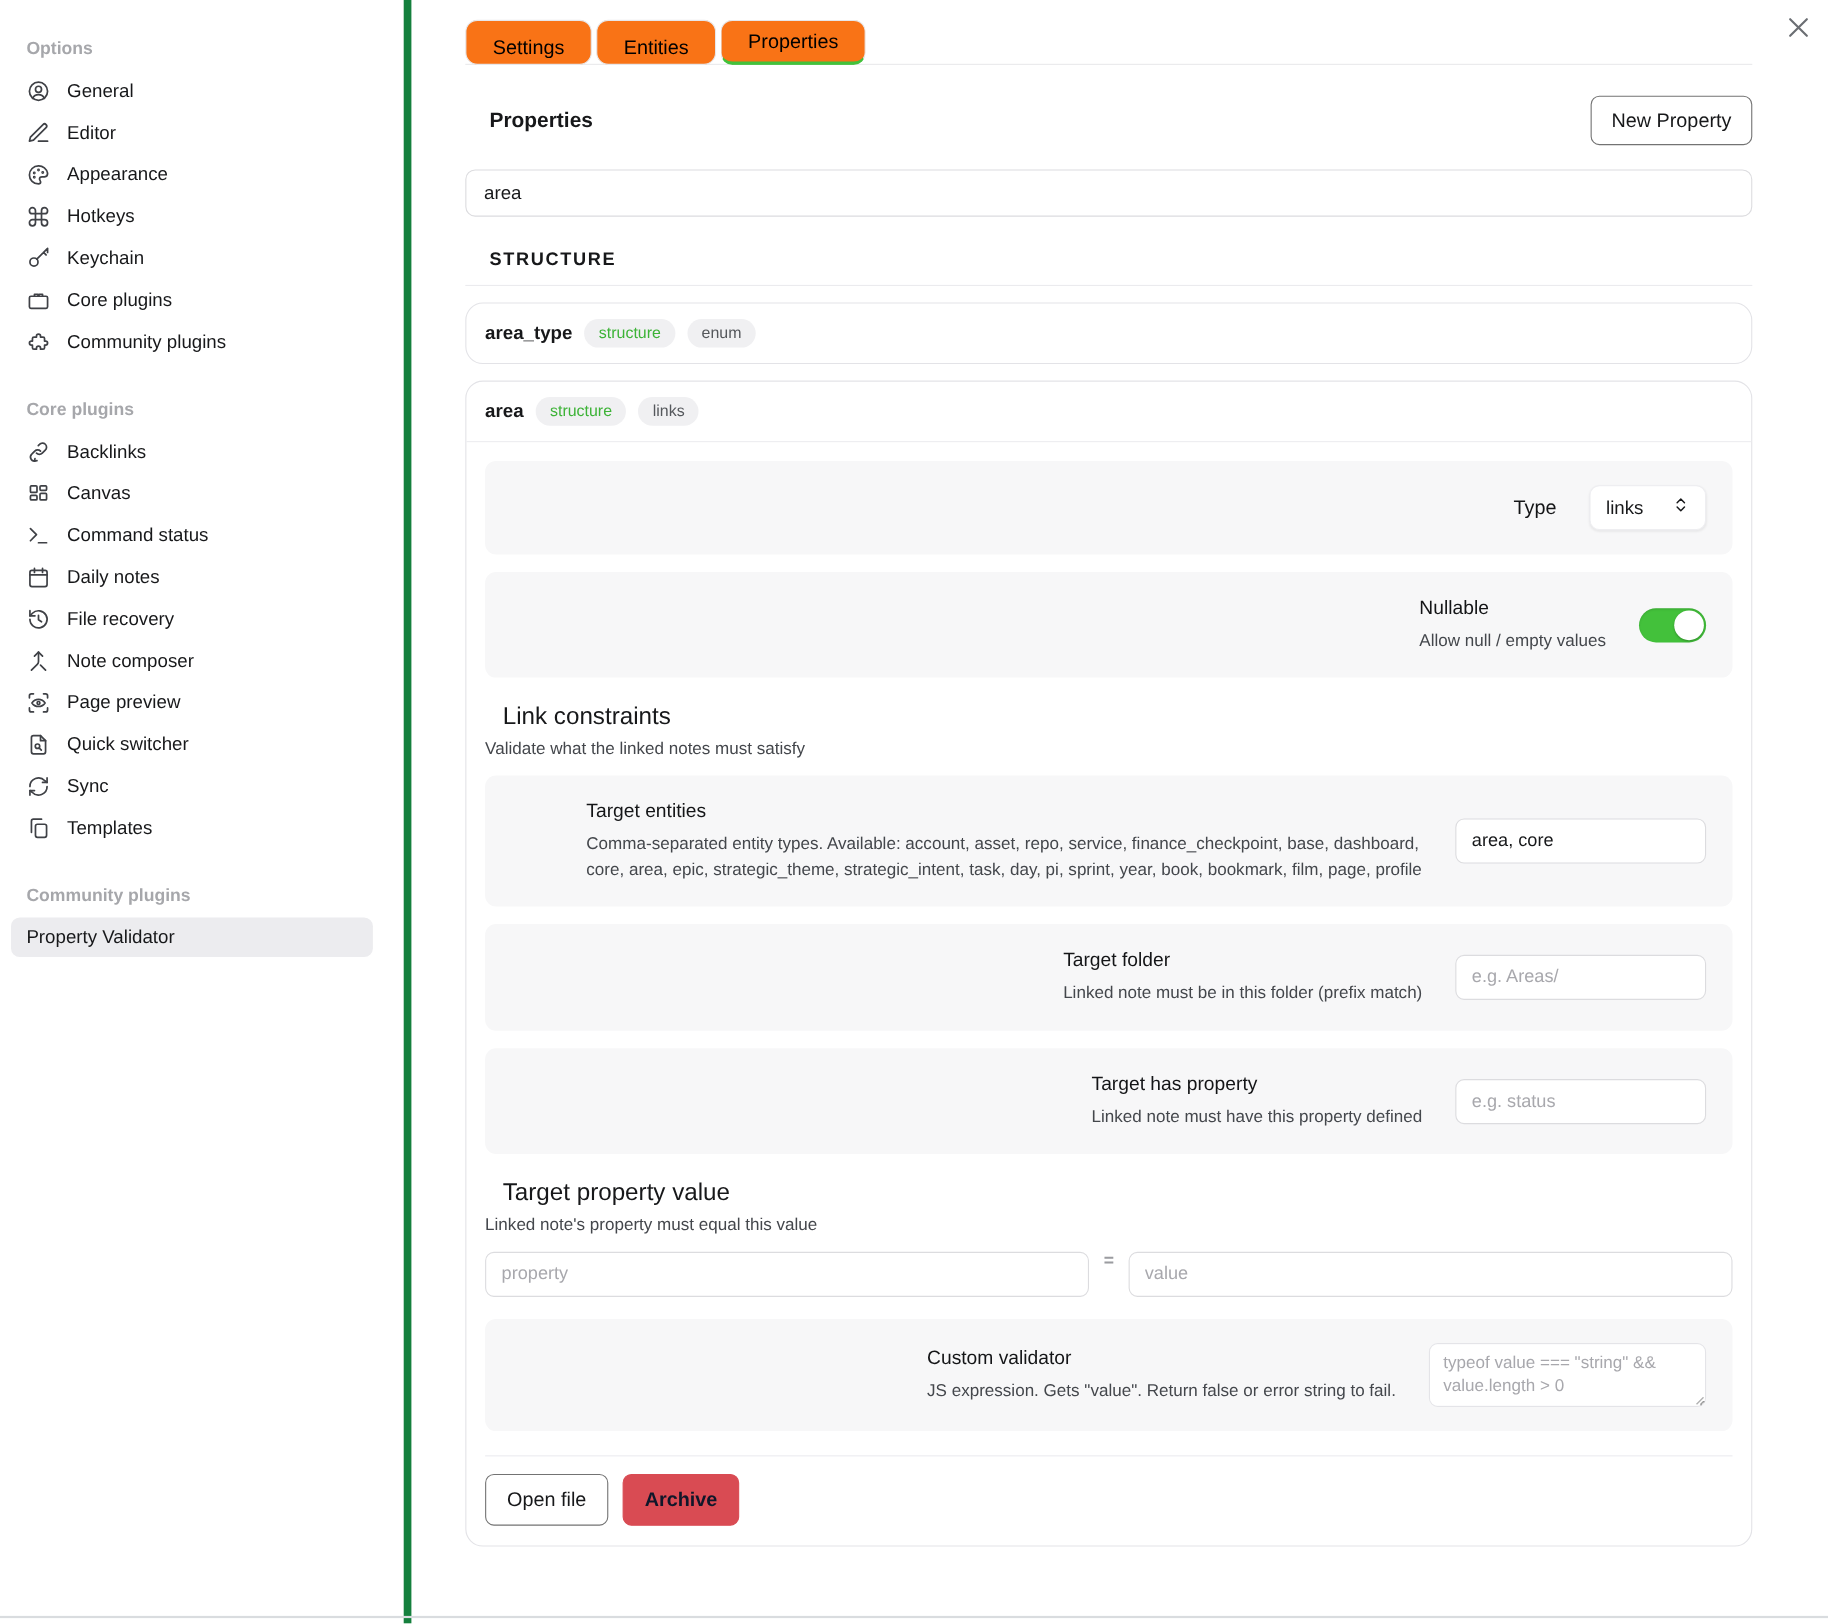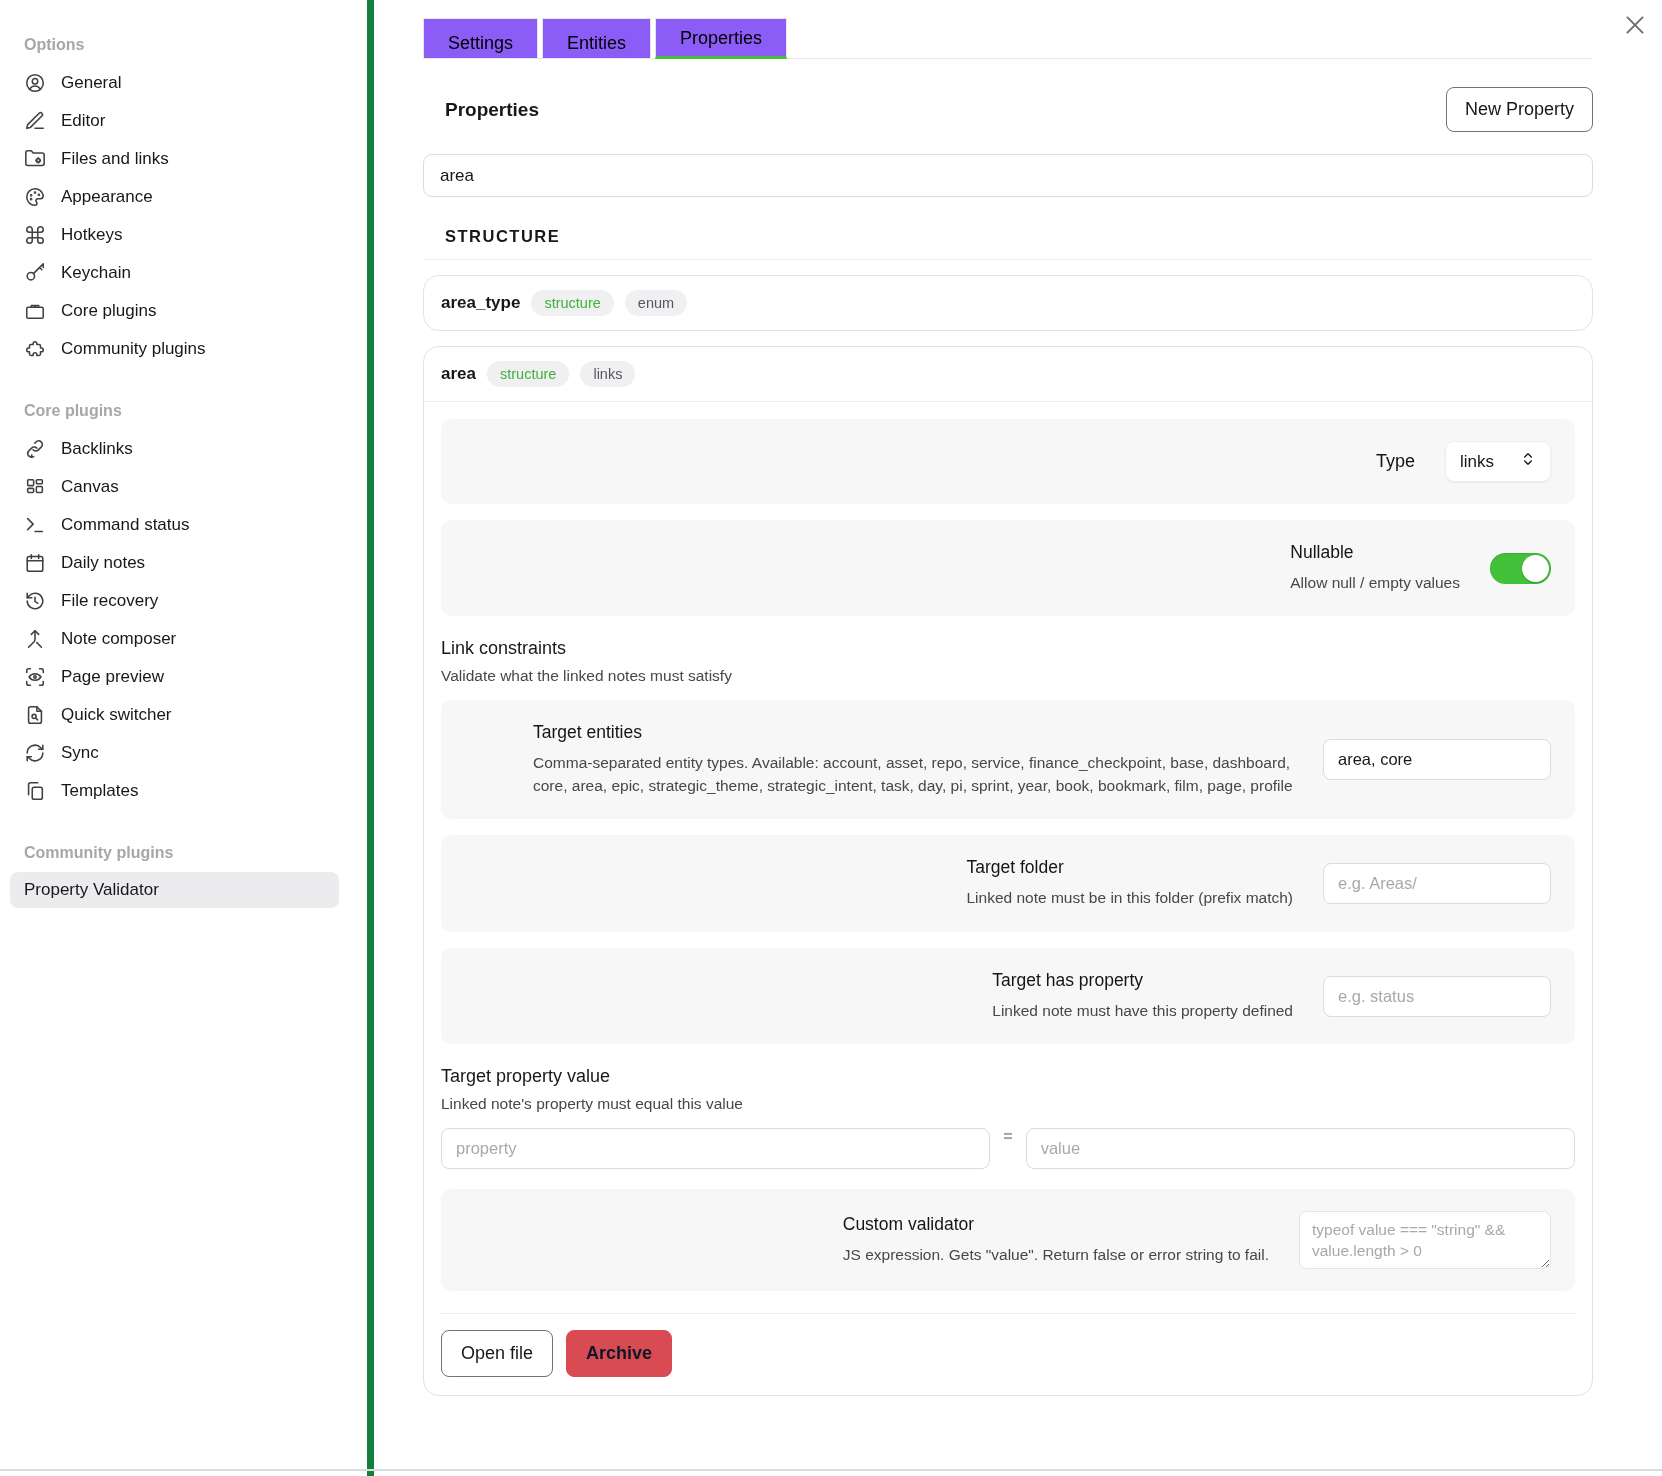--- a/index.html
+++ b/index.html
@@ -18,21 +18,21 @@
   .side-item.selected { background:#ececef; }
   .sicon svg { width:22px; height:22px; stroke:#3f4146; fill:none; stroke-width:1.7;
     stroke-linecap:round; stroke-linejoin:round; }
 
   
   .main { flex:1; padding:18px 69px 0 49px; position:relative; }
   .main-close-wrap { position:absolute; top:12px; right:14px; }
   .close-x svg { width:26px; height:26px; stroke:#6b6e73; stroke-width:1.8; stroke-linecap:round; }
 
   .tabbar { display:flex; gap:4px; border-bottom:1px solid #e9e9ec; }
-  .tab { border:1px solid #e7e7ea; border-radius:0; background:#8b5cf6;
+  .tab { border:1px solid #e7e7ea; border-radius:11px; background:#f97316;
     padding:9px 24px 0; font-size:18px; font-weight:500; margin-bottom:-1px; cursor:pointer; }
   .tab.active { border-bottom:3px solid #43c13b; padding-bottom:7px; }
 
   .props-header { display:flex; align-items:center; justify-content:space-between; margin-top:28px; }
   .props-title { font-size:19px; font-weight:700; padding-left:22px; }
   .btn { border:1px solid #737373; background:#fff; border-radius:8px; font-size:18px;
     padding:11px 18px; cursor:pointer; font-family:inherit; color:#17181a; }
 
   .search-input { width:100%; height:43px; margin-top:22px; border:1px solid #dcdcdf;
     border-radius:9px; padding:0 16px; font-size:17px; font-family:inherit; color:#17181a; outline:none; }
@@ -58,21 +58,21 @@
   .select { background:#fff; border:1px solid #eeeef1; box-shadow:0 1px 2px rgba(0,0,0,.06);
     border-radius:9px; padding:9px 14px; display:flex; align-items:center; gap:26px;
     font-size:17px; cursor:pointer; }
   .select svg { width:16px; height:16px; stroke:#17181a; stroke-width:2; fill:none; stroke-linecap:round; stroke-linejoin:round; }
 
   .toggle { width:61px; height:31px; border-radius:999px; background:#43c13b; position:relative;
     box-shadow:inset 0 1px 2px rgba(0,0,0,.12); cursor:pointer; flex:0 0 61px; }
   .toggle .knob { position:absolute; top:2px; right:2px; width:27px; height:27px; border-radius:50%;
     background:#fff; box-shadow:0 1px 2px rgba(0,0,0,.25); }
 
-  .free-heading { font-size:18px; font-weight:500; margin:22px 0 0 0; }
+  .free-heading { font-size:22px; font-weight:500; margin:22px 0 0 16px; }
   .free-desc { font-size:15.5px; color:#44474c; margin:8px 0 15px 0; }
 
   .text-input { background:#fff; border:1px solid #dcdcdf; border-radius:8px; height:41px;
     padding:0 14px; font-size:16.5px; font-family:inherit; color:#17181a; outline:none; width:228px; }
   .text-input::placeholder { color:#a8a8ad; }
 
   .eq-row { display:flex; gap:13px; margin:0 0 20px 0; }
   .eq-row .text-input { flex:1; width:auto; }
   .eq-sign { font-size:16px; color:#9b9ca0; font-weight:700; }
 
@@ -112,30 +112,20 @@
       <div class="side-item">
         <span class="sicon">
           <svg viewBox="0 0 24 24">
               <path d="M12 20h9"></path>
               <path d="M16.5 3.5a2.1 2.1 0 0 1 3 3L7 19l-4 1 1-4L16.5 3.5z"></path>
             </svg>
         </span>
         <span>Editor</span>
       </div>
 
-      <div class="side-item">
-        <span class="sicon">
-          <svg viewBox="0 0 24 24">
-              <path d="M20 19H4a2 2 0 0 1-2-2V5a2 2 0 0 1 2-2h4l2 2.5h10a2 2 0 0 1 2 2V17a2 2 0 0 1-2 2z"></path>
-              <circle cx="15.5" cy="13.5" r="2"></circle>
-              <path d="M15.5 10.6v1M15.5 15.4v1M18 13.5h-1M14 13.5h-1"></path>
-            </svg>
-        </span>
-        <span>Files and links</span>
-      </div>
 
       <div class="side-item">
         <span class="sicon">
           <svg viewBox="0 0 24 24">
               <path d="M12 3a9 9 0 1 0 0 18c1.3 0 2.1-.8 2.1-1.9 0-1.4-1.1-1.9-1.1-3 0-1.2 1-2.1 2.5-2.1H18a3.6 3.6 0 0 0 3-3.7A9 9 0 0 0 12 3z"></path>
               <circle cx="7.8" cy="10.2" r=".6"></circle>
               <circle cx="12" cy="7.2" r=".6"></circle>
               <circle cx="16.2" cy="9.6" r=".6"></circle>
               <circle cx="7.8" cy="14.4" r=".6"></circle>
             </svg>

